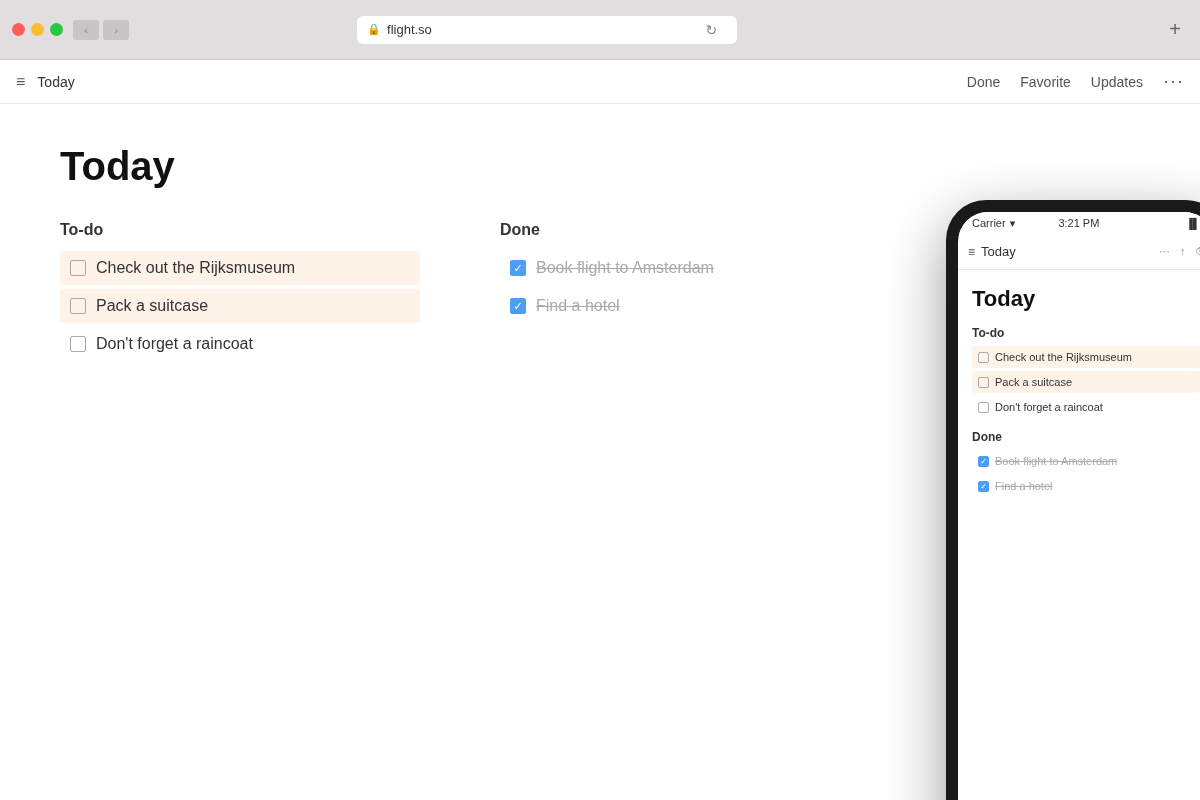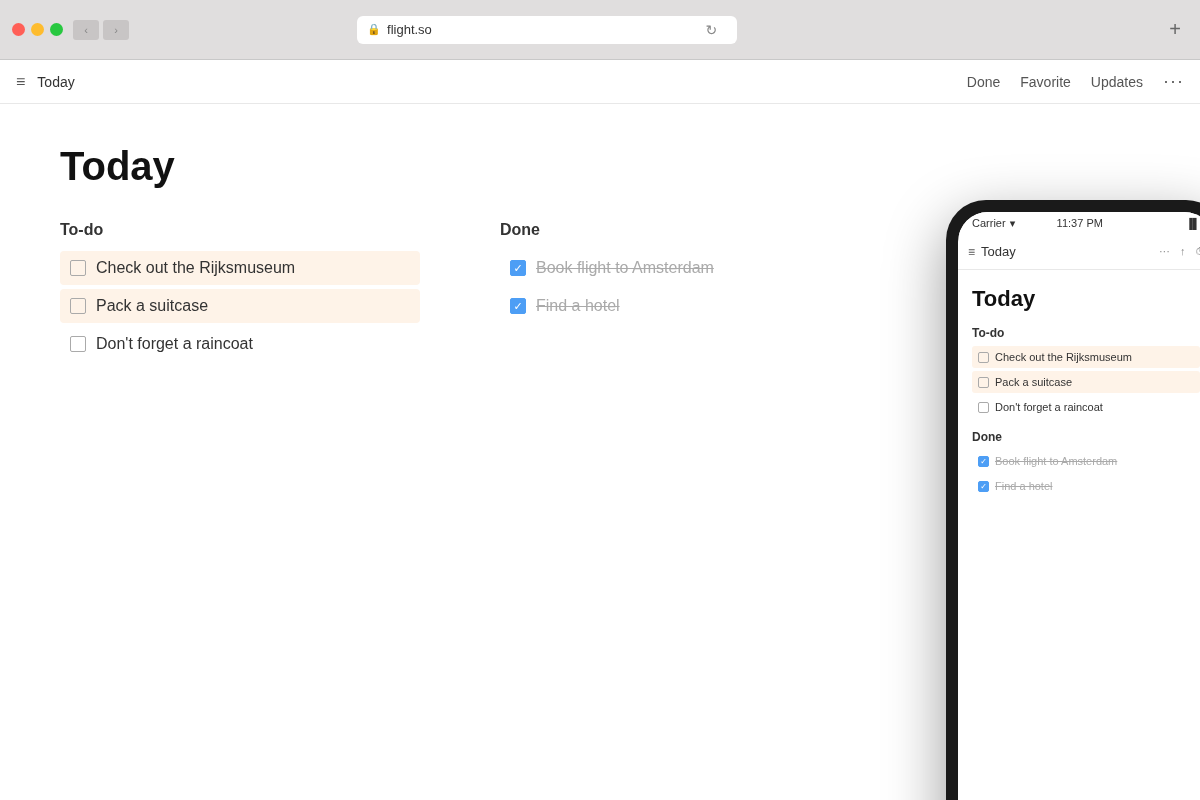--- a/index.html
+++ b/index.html
@@ -411,21 +411,21 @@
       </div>
     </div>
 
     <div class="phone-mockup">
       <div class="phone-outer">
         <div class="phone-screen">
 
           <div class="phone-status">
             <span class="phone-carrier">Carrier</span>
             <span class="phone-wifi">▾</span>
-            <span class="phone-time">11:37 PM</span>
+            <span class="phone-time">3:21 PM</span>
             <span class="phone-battery">▐▌</span>
           </div>
 
           <div class="phone-nav">
             <span class="phone-nav-menu">≡</span>
             <span class="phone-nav-title">Today</span>
             <div class="phone-nav-actions">
               <span>···</span>
               <span>↑</span>
               <span>⏱</span>

